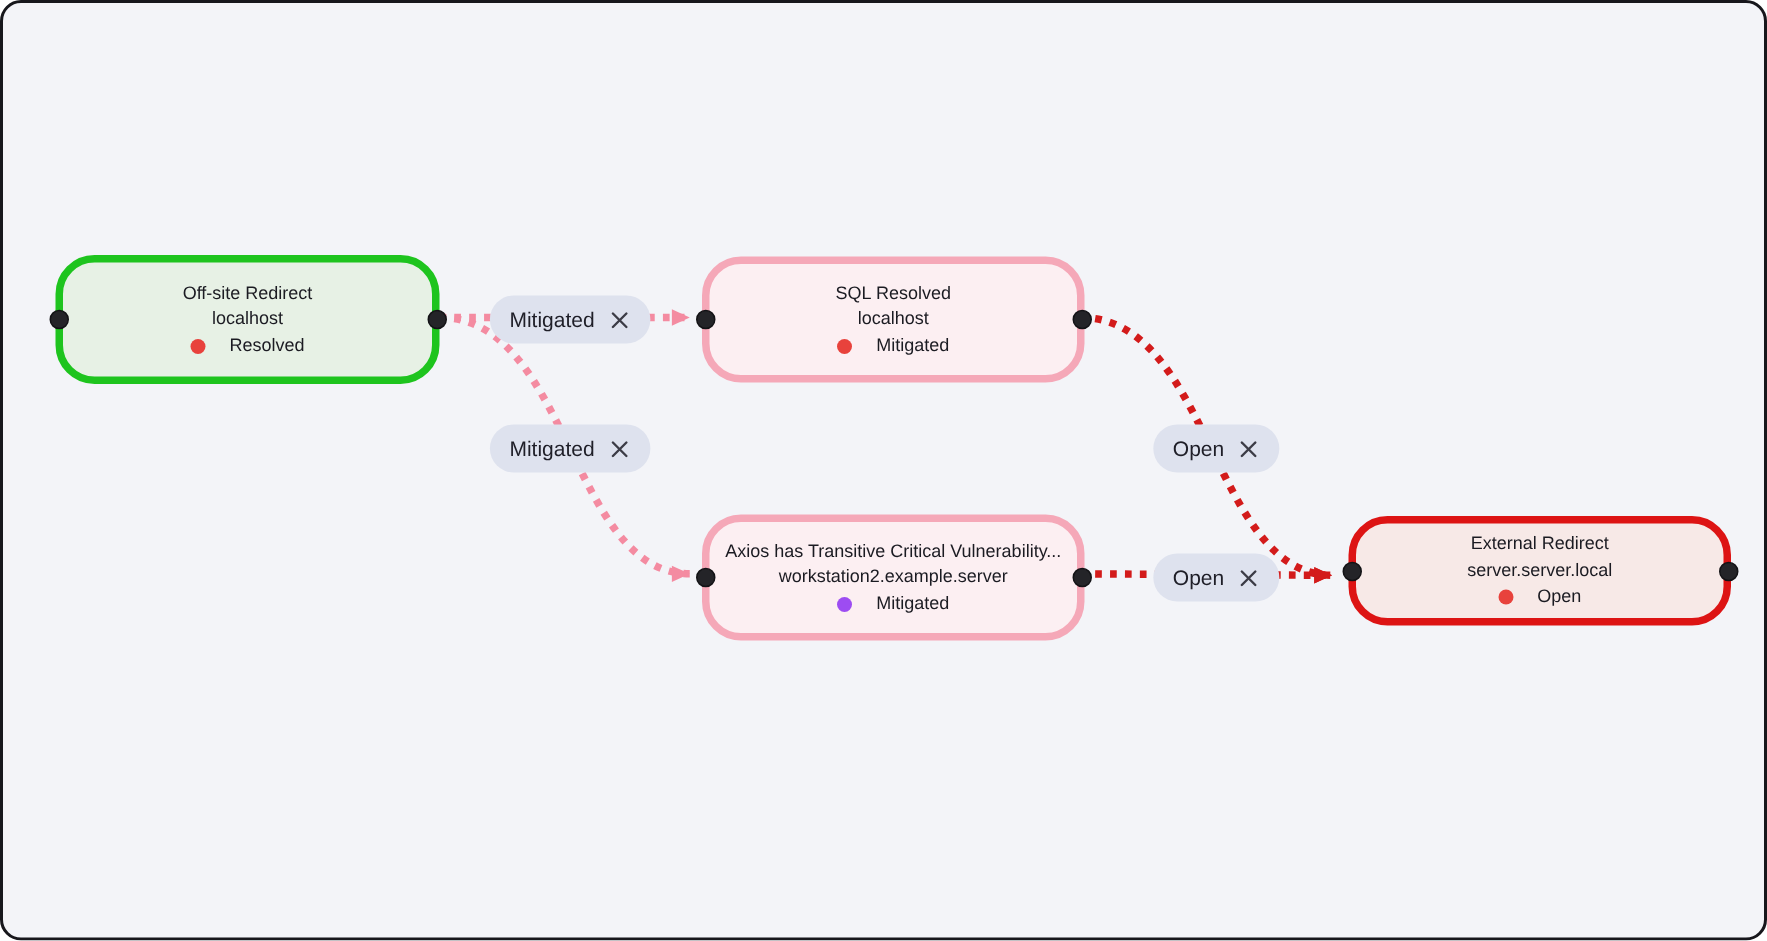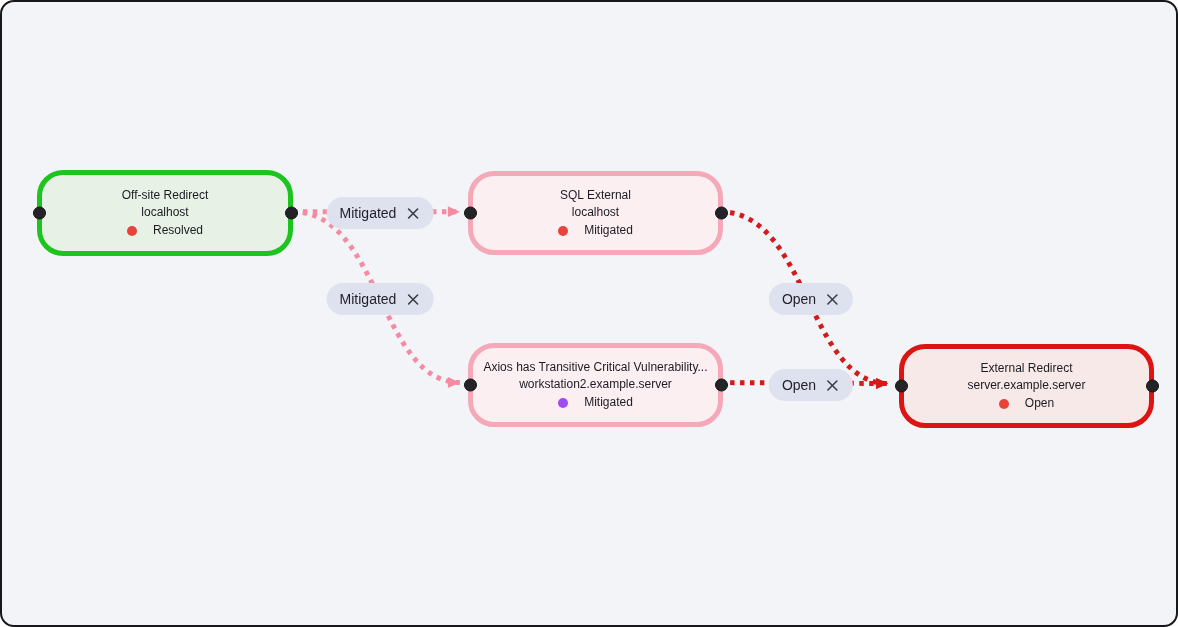--- a/index.html
+++ b/index.html
@@ -165,42 +165,42 @@
         <div class="node-line">Off-site Redirect</div>
         <div class="node-line">localhost</div>
         <div class="node-status-row">
           <span class="status-dot" style="background: rgb(232, 66, 60);"></span>
           <span class="node-status-text">Resolved</span>
         </div>
         <span class="handle handle-right"></span>
       </div>
       <div class="node" style="left: 466px; top: 169px; width: 255px; height: 84px; border-color: rgb(245, 168, 184); background: rgb(252, 239, 242);">
         <span class="handle handle-left"></span>
-        <div class="node-line">SQL External</div>
+        <div class="node-line">SQL Resolved</div>
         <div class="node-line">localhost</div>
         <div class="node-status-row">
           <span class="status-dot" style="background: rgb(232, 66, 60);"></span>
           <span class="node-status-text">Mitigated</span>
         </div>
         <span class="handle handle-right"></span>
       </div>
       <div class="node" style="left: 466px; top: 341px; width: 255px; height: 84px; border-color: rgb(245, 168, 184); background: rgb(252, 239, 242); text-align: center;">
         <span class="handle handle-left"></span>
         <div class="node-line">Axios has Transitive Critical Vulnerability...</div>
         <div class="node-line">workstation2.example.server</div>
         <div class="node-status-row">
           <span class="status-dot" style="background: rgb(157, 76, 242);"></span>
           <span class="node-status-text">Mitigated</span>
         </div>
         <span class="handle handle-right"></span>
       </div>
-      <div class="node" style="left: 897px; top: 342px; width: 255px; height: 84px; border-color: rgb(221, 20, 20); background: rgb(247, 233, 231);">
+      <div class="node" style="left: 897px; top: 342px; width: 255px; height: 73px; border-color: rgb(221, 20, 20); background: rgb(247, 233, 231);">
         <span class="handle handle-left"></span>
         <div class="node-line">External Redirect</div>
-        <div class="node-line">server.example.server</div>
+        <div class="node-line">server.server.local</div>
         <div class="node-status-row">
           <span class="status-dot" style="background: rgb(232, 66, 60);"></span>
           <span class="node-status-text">Open</span>
         </div>
         <span class="handle handle-right"></span>
       </div>
     </div>
 </div>
 
 </body></html>

